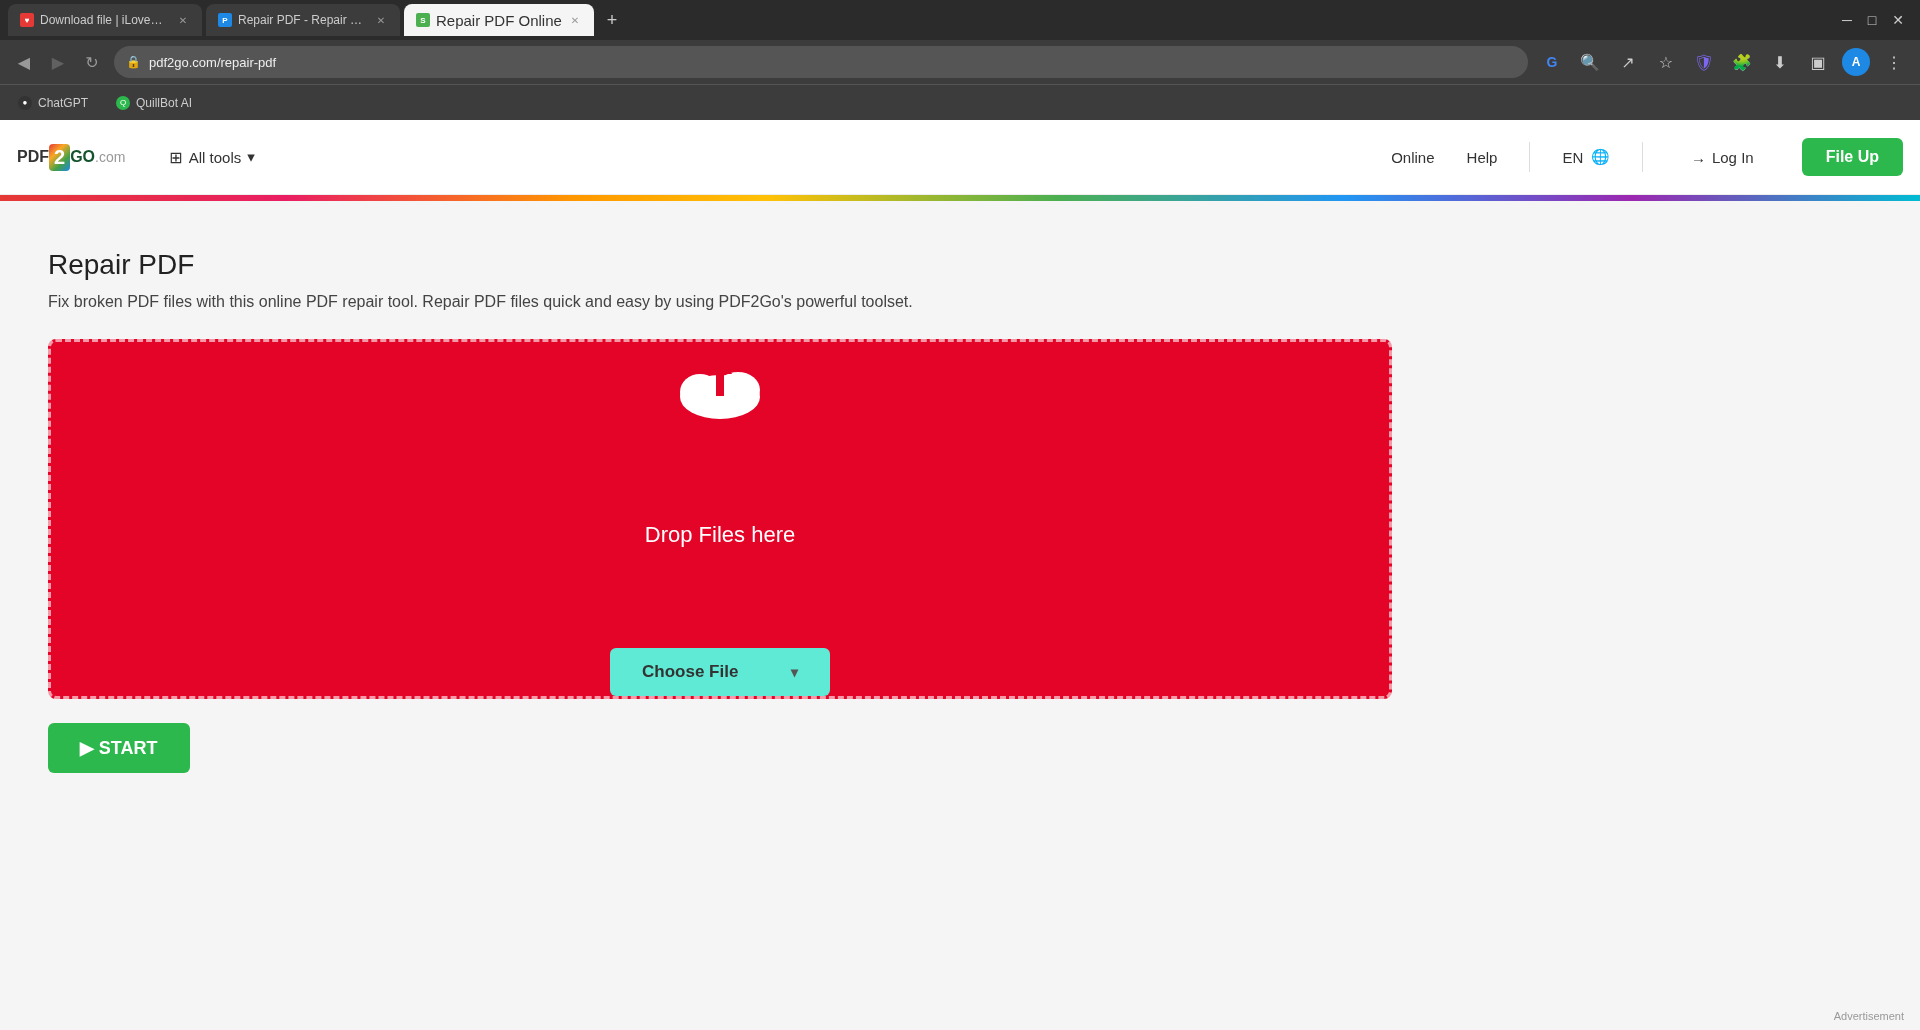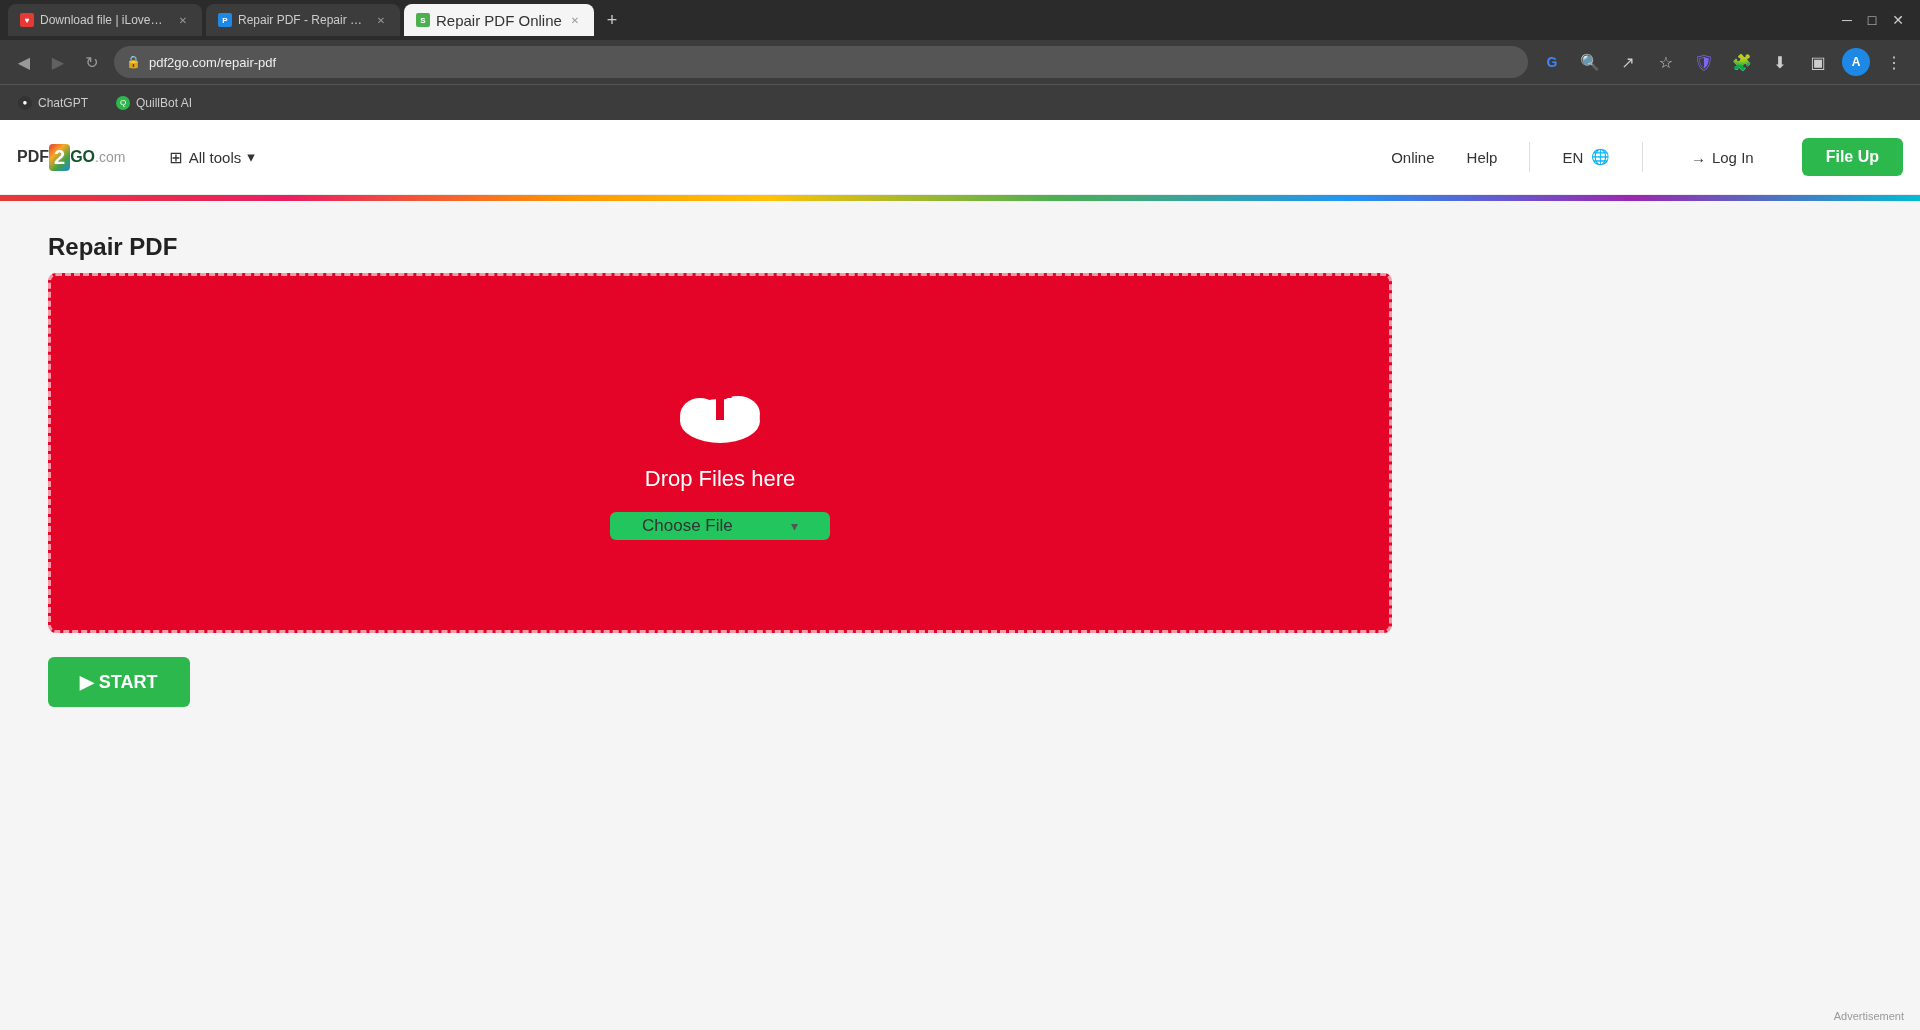--- a/index.html
+++ b/index.html
@@ -233,66 +233,67 @@
       height: 6px;
       background: linear-gradient(to right, #e53935 0%, #e91e63 15%, #ff9800 30%, #ffc107 40%, #4caf50 55%, #2196f3 70%, #9c27b0 85%, #00bcd4 100%);
     }
 
     
     .main-content {
       padding: 32px 48px;
       max-width: 1440px;
     }
     .page-title {
-      font-size: 24px;
-      font-weight: bold;
+      font-size: 28px;
+      font-weight: normal;
       color: #222;
       margin-bottom: 12px;
+      margin-top: 16px;
     }
     .page-description {
       font-size: 16px;
       color: #444;
       margin-bottom: 28px;
     }
 
     
     .drop-zone {
       background: #e30428;
       border-radius: 8px;
       border: 3px dashed rgba(255,255,255,0.6);
       width: 100%;
       max-width: 1360px;
       height: 360px;
       display: flex;
       flex-direction: column;
       align-items: center;
-      justify-content: center;
+      justify-content: space-between;
       gap: 20px;
       cursor: pointer;
       position: relative;
     }
 
     .upload-cloud {
       width: 100px;
       height: 80px;
     }
 
     .drop-text {
       color: white;
       font-size: 22px;
       font-weight: 500;
     }
 
     .choose-file-btn {
-      background: #22c55e;
+      background: #5eead4;
       border: none;
       border-radius: 6px;
-      padding: 4px 32px;
+      padding: 14px 32px;
       font-size: 17px;
-      font-weight: 400;
+      font-weight: 700;
       color: #333;
       cursor: pointer;
       display: flex;
       align-items: center;
       gap: 10px;
       min-width: 220px;
       justify-content: space-between;
     }
     .chevron-down { font-size: 14px; color: #555; }
 
@@ -429,20 +430,21 @@
       </div>
 
       <button class="signup-btn">File Up</button>
     </nav>
   </div>
 
   <div class="rainbow-bar"></div>
 
   <div class="main-content">
     <h1 class="page-title">Repair PDF</h1>
+    <p class="page-description">Fix broken PDF files with this online PDF repair tool. Repair PDF files quick and easy by using PDF2Go's powerful toolset.</p>
 
     <div class="drop-zone">
 
       <svg class="upload-cloud" viewBox="0 0 100 80" fill="none" xmlns="http://www.w3.org/2000/svg">
 
         <ellipse cx="50" cy="55" rx="40" ry="22" fill="white"></ellipse>
         <ellipse cx="30" cy="50" rx="20" ry="18" fill="white"></ellipse>
         <ellipse cx="68" cy="48" rx="22" ry="18" fill="white"></ellipse>
 
         <polygon points="50,12 62,32 54,32 54,54 46,54 46,32 38,32" fill="#e30428"></polygon>

